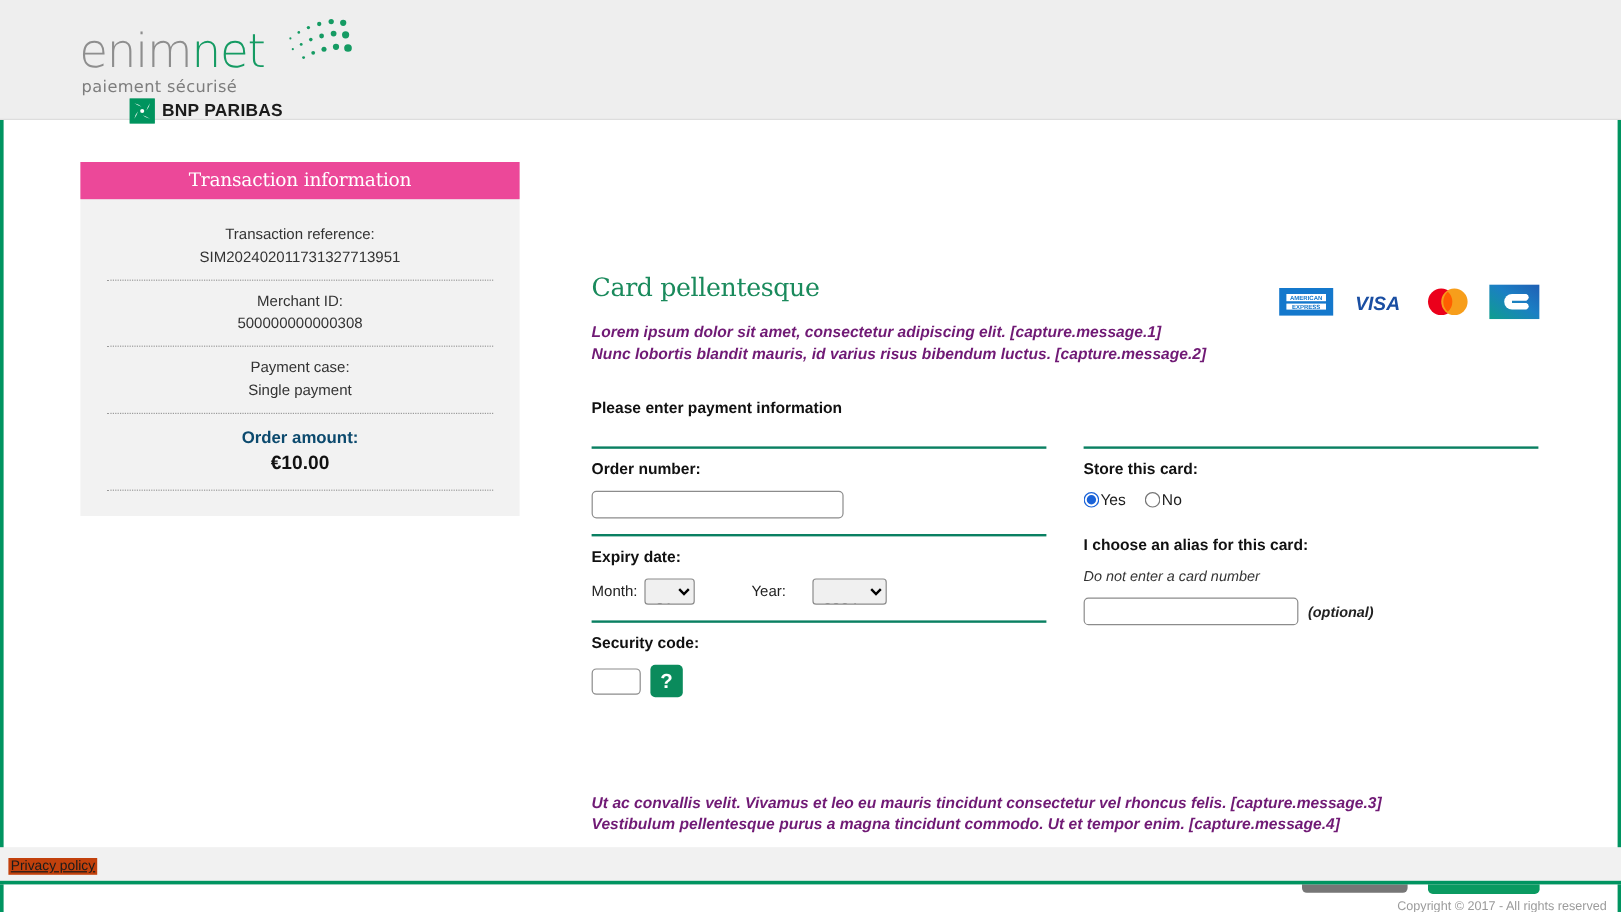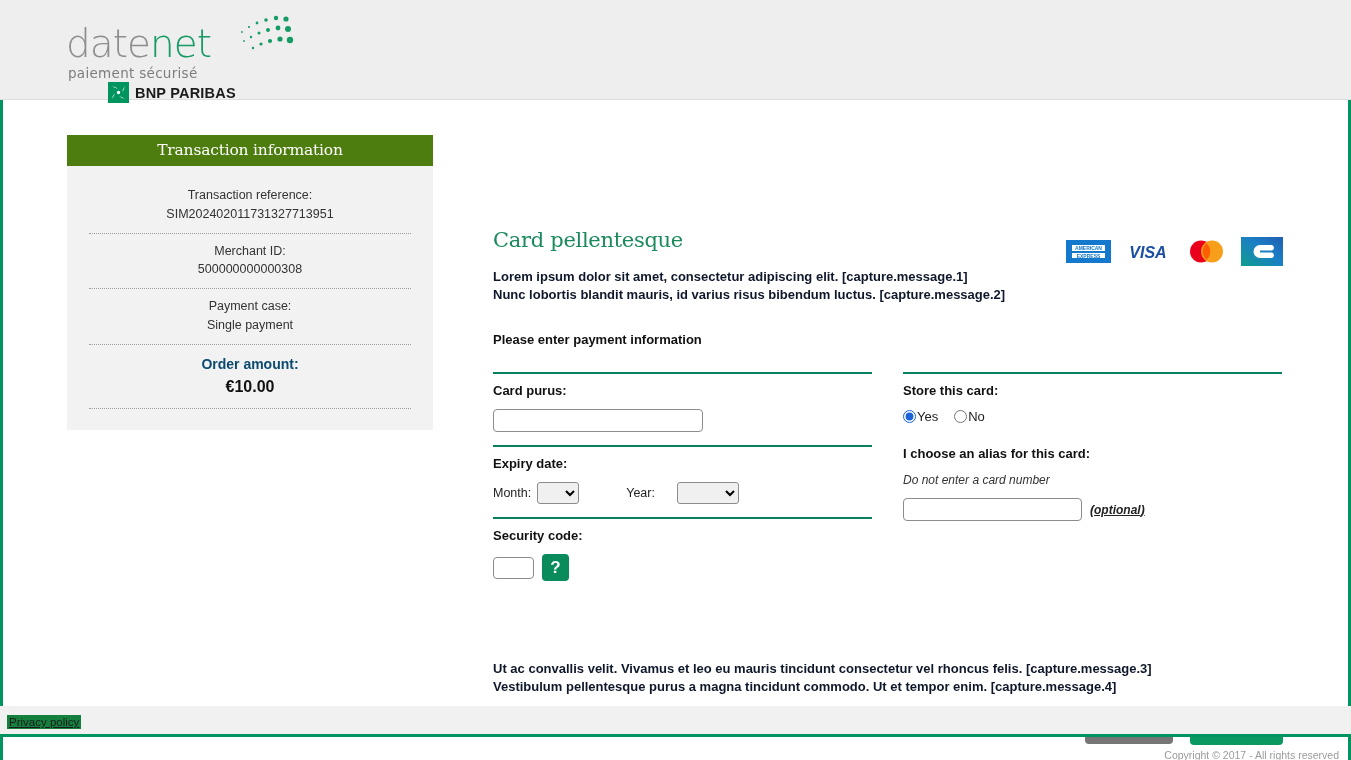--- a/index.html
+++ b/index.html
@@ -79,21 +79,21 @@
 
   
   .txn-panel {
     position: absolute;
     left: 67px;
     top: 35px;
     width: 366px;
     background: #f2f2f2;
   }
   .txn-title {
-    background: #4d7c0f;
+    background: #ec4899;
     color: #ffffff;
     text-align: center;
     font-family: "DejaVu Serif", serif;
     font-size: 15.5px;
     padding: 6px 0 7px 0;
     letter-spacing: -0.2px;
   }
   .txn-body { padding: 12px 22px 4px 22px; }
   .txn-block { text-align: center; padding: 8px 0 9px 0; }
   .txn-label { font-size: 12.5px; color: #333333; line-height: 1.5; }
@@ -135,22 +135,23 @@
     position: absolute;
     right: 0;
     top: 9px;
     display: flex;
     align-items: center;
     gap: 12px;
   }
   .brand { height: 29px; display: block; }
 
   .msg-blue {
-    color: #0f172a;
-    font-weight: bold;
+    color: #701a75;
+    font-weight: bold;
+    font-style: italic;
     font-size: 13px;
     line-height: 18px;
   }
   .msg-top { margin-top: 11px; }
   .prompt {
     font-weight: bold;
     font-size: 13px;
     color: #111111;
     margin-top: 28px;
   }
@@ -231,21 +232,20 @@
     color: #333333;
     margin-top: 12px;
     margin-bottom: 11px;
   }
   .alias-row { display: flex; align-items: center; gap: 8px; }
   .optional {
     font-style: italic;
     font-weight: bold;
     font-size: 12px;
     color: #222222;
-    text-decoration: underline;
   }
 
   .msg-bottom { margin-top: 66px; }
   .btn-row {
     display: flex;
     justify-content: flex-end;
     gap: 17px;
     margin-top: 18px;
   }
   .btn {
@@ -275,21 +275,21 @@
     height: 31px;
     background: #f1f1f1;
     border-bottom: 3px solid #009460;
   }
   .privacy {
     position: absolute;
     left: 7px; top: 9px;
     font-size: 11.5px;
     color: #1b1b1b;
     text-decoration: underline;
-    background: #15803d;
+    background: #c2410c;
     padding: 1px 2px;
   }
   .copyright {
     position: absolute;
     right: 12px; top: 749px;
     font-size: 10.5px;
     color: #9b9b9b;
   }
   .sideline-left, .sideline-right {
     position: absolute;
@@ -332,21 +332,21 @@
           <circle cx="37" cy="23" r="1.2"></circle>
             <circle cx="30" cy="27" r="0.9"></circle>
           <circle cx="76" cy="26" r="3.2"></circle>
             <circle cx="66" cy="25" r="2.6"></circle>
           <circle cx="56" cy="27" r="2.1"></circle>
             <circle cx="47" cy="30" r="1.6"></circle>
           <circle cx="39" cy="34" r="1.2"></circle>
         </g>
       </svg>
     </div>
-    <div class="logo-merca"><span class="m1">date</span><span class="m2">net</span></div>
+    <div class="logo-merca"><span class="m1">enim</span><span class="m2">net</span></div>
     <div class="logo-sub">paiement sécurisé</div>
     <div class="bnp-row">
       <span class="bnp-square">
         <svg width="21" height="21" viewBox="0 0 21 21">
           <rect width="21" height="21" fill="#00945e"></rect>
           <g fill="#ffffff">
             <path d="M4 4 q4 1 6 3 q-3 -1 -6 -3z"></path>
             <path d="M17 4 q-1 4 -3 6 q1 -3 3 -6z"></path>
             <path d="M17 17 q-4 -1 -6 -3 q3 1 6 3z"></path>
             <path d="M4 17 q1 -4 3 -6 q-1 3 -3 6z"></path>
@@ -442,21 +442,21 @@
     <div class="msg-blue">Nunc lobortis blandit mauris, id varius risus bibendum luctus. [capture.message.2]</div>
 
     <div class="prompt">Please enter payment information</div>
 
     <div class="columns">
 
       <div class="col-left">
 
         <hr class="hr-green">
         <div class="field-group">
-          <div class="field-label">Card purus:</div>
+          <div class="field-label">Order number:</div>
           <input class="txt-input input-cardnumber" type="text" value="" style="">
         </div>
 
         <hr class="hr-green">
         <div class="field-group">
           <div class="field-label">Expiry date:</div>
           <div class="row-inline">
             <span class="sel-label">Month:</span>
             <select class="sel sel-month"><option value="01">01</option><option value="02">02</option><option value="03">03</option><option value="04">04</option><option value="05">05</option><option value="06">06</option><option value="07">07</option><option value="08">08</option><option value="09">09</option><option value="10">10</option><option value="11">11</option><option value="12">12</option></select>
             <span class="sel-label gap-year">Year:</span>

